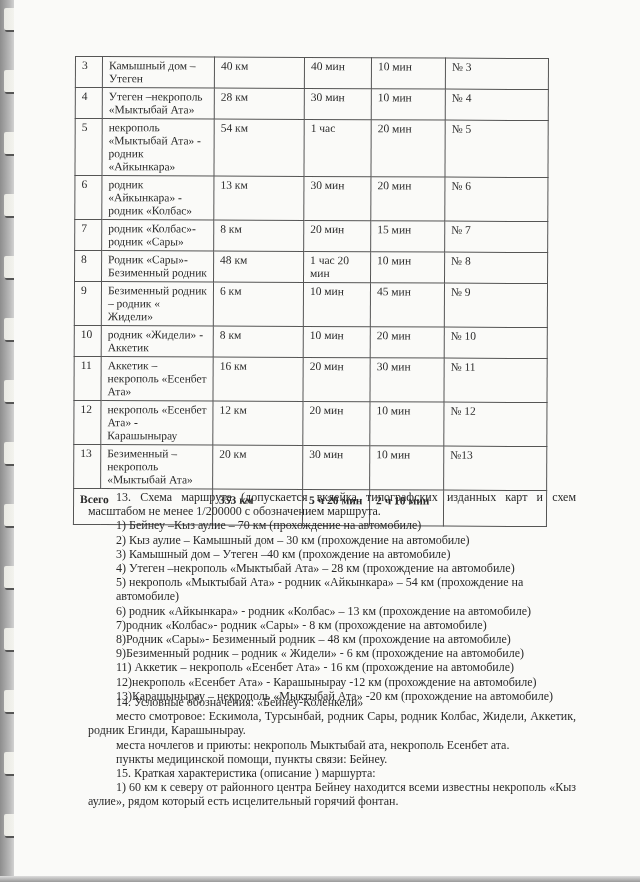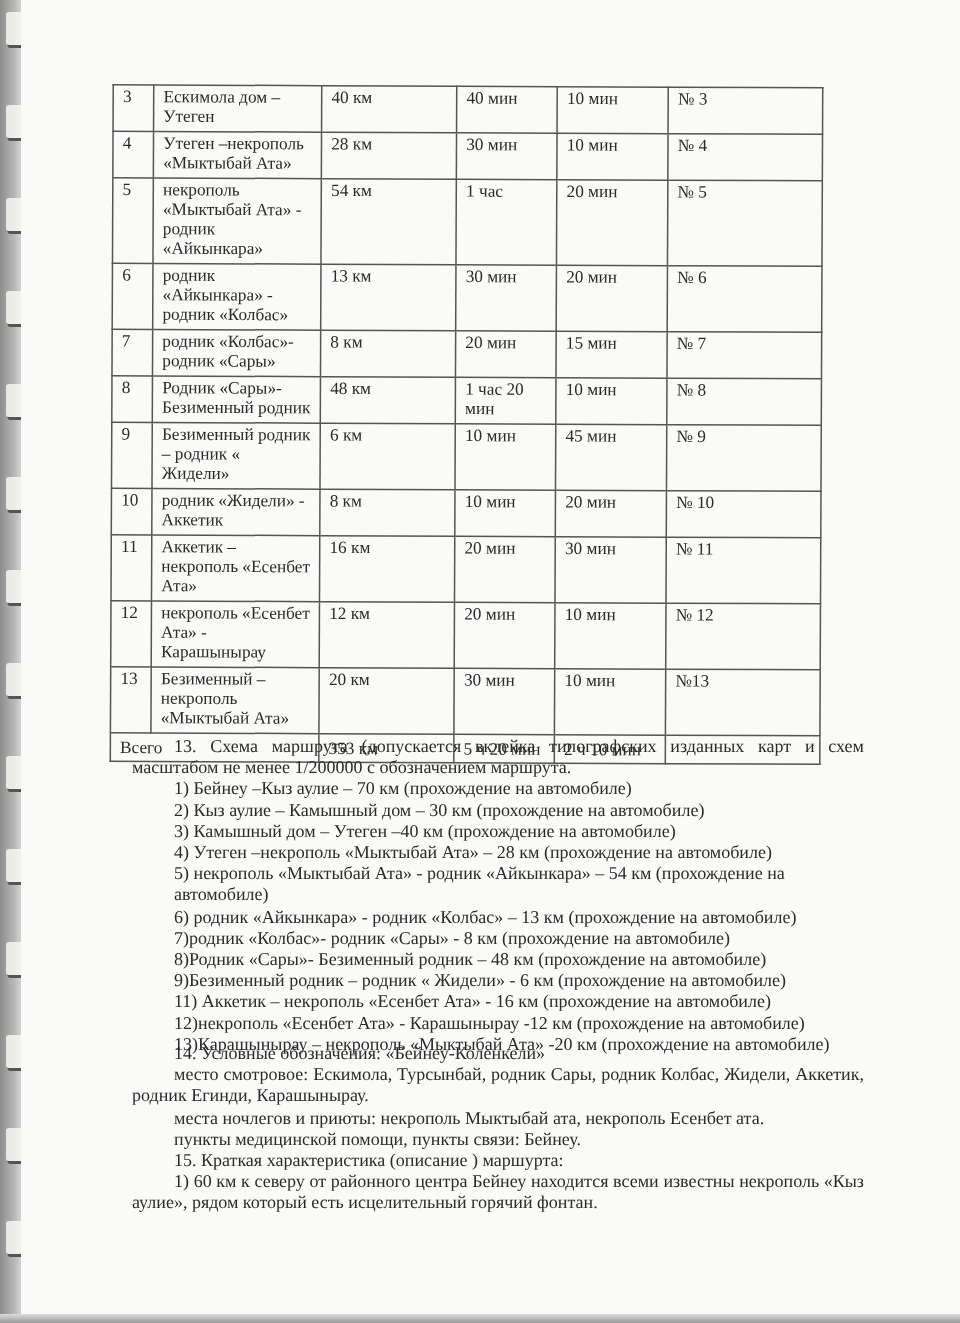--- a/index.html
+++ b/index.html
@@ -39,21 +39,21 @@
   table.route td {
     border: 1px solid #555; vertical-align: top;
     padding: 2px 5px 2px 6px;
   }
   table.route td.c1 { width: 15px; }
   table.route td.c2 { width: 100px; }
   table.route td.c3 { width: 78px; }
   table.route td.c4 { width: 55px; }
   table.route td.c5 { width: 62px; }
   table.route td.c6 { width: auto; }
-  table.route tr.total td { font-weight: normal; padding-top: 4px; padding-bottom: 1px; }
+  table.route tr.total td { font-weight: bold; padding-top: 4px; padding-bottom: 18px; }
 
   .text {
     position: absolute; left: 88px; width: 488px;
     font-size: 12px; line-height: 14.2px;
   }
   .text p { margin: 0; }
   .indent { padding-left: 28px; }
   .para { text-indent: 28px; text-align: justify; }
 </style>
 </head>
@@ -76,21 +76,21 @@
     <div class="ring" style="top: 752px;"></div>
     <div class="ring" style="top: 814px;"></div>
   </div>
 
 <div class="page"></div>
 
 <table class="route">
   <tbody id="route-body">
       <tr>
         <td class="c1">3</td>
-        <td class="c2">Ескимола дом – Утеген</td>
+        <td class="c2">Камышный дом – Утеген</td>
         <td class="c3">40  км</td>
         <td class="c4">40  мин</td>
         <td class="c5">10 мин</td>
         <td class="c6">№ 3</td>
       </tr>
       <tr>
         <td class="c1">4</td>
         <td class="c2">Утеген –некрополь «Мыктыбай Ата»</td>
         <td class="c3">28  км</td>
         <td class="c4">30 мин</td>

